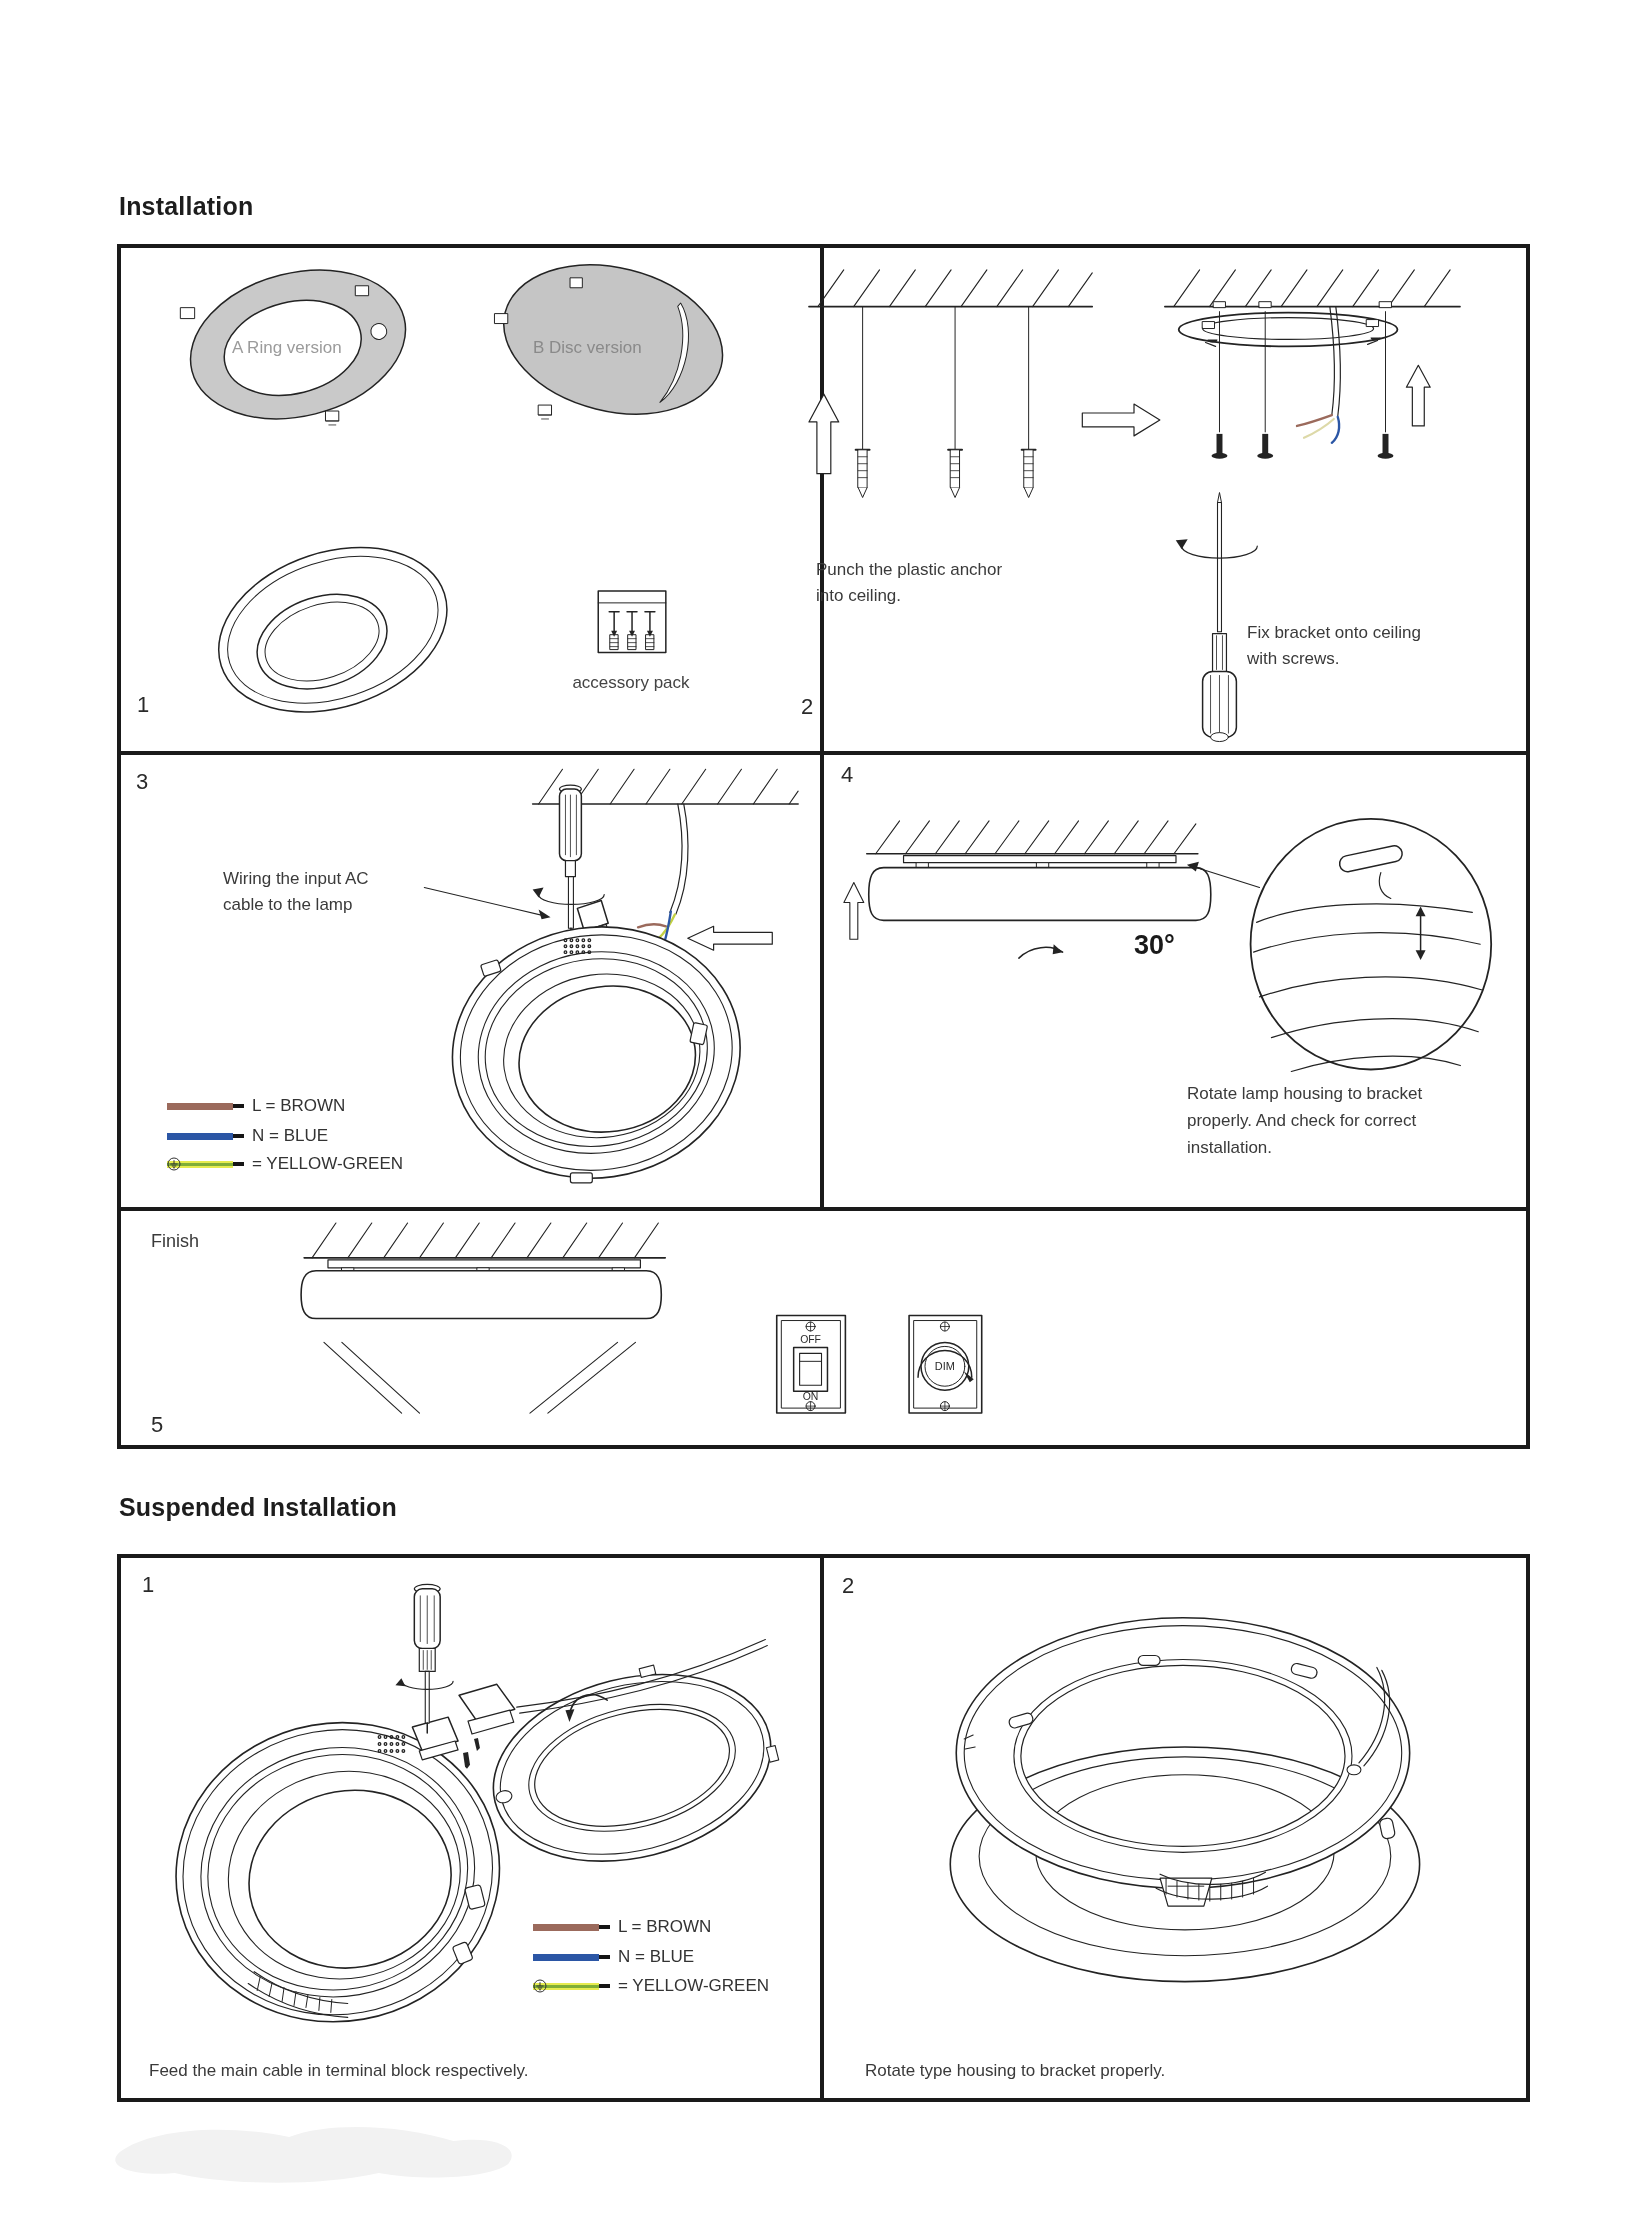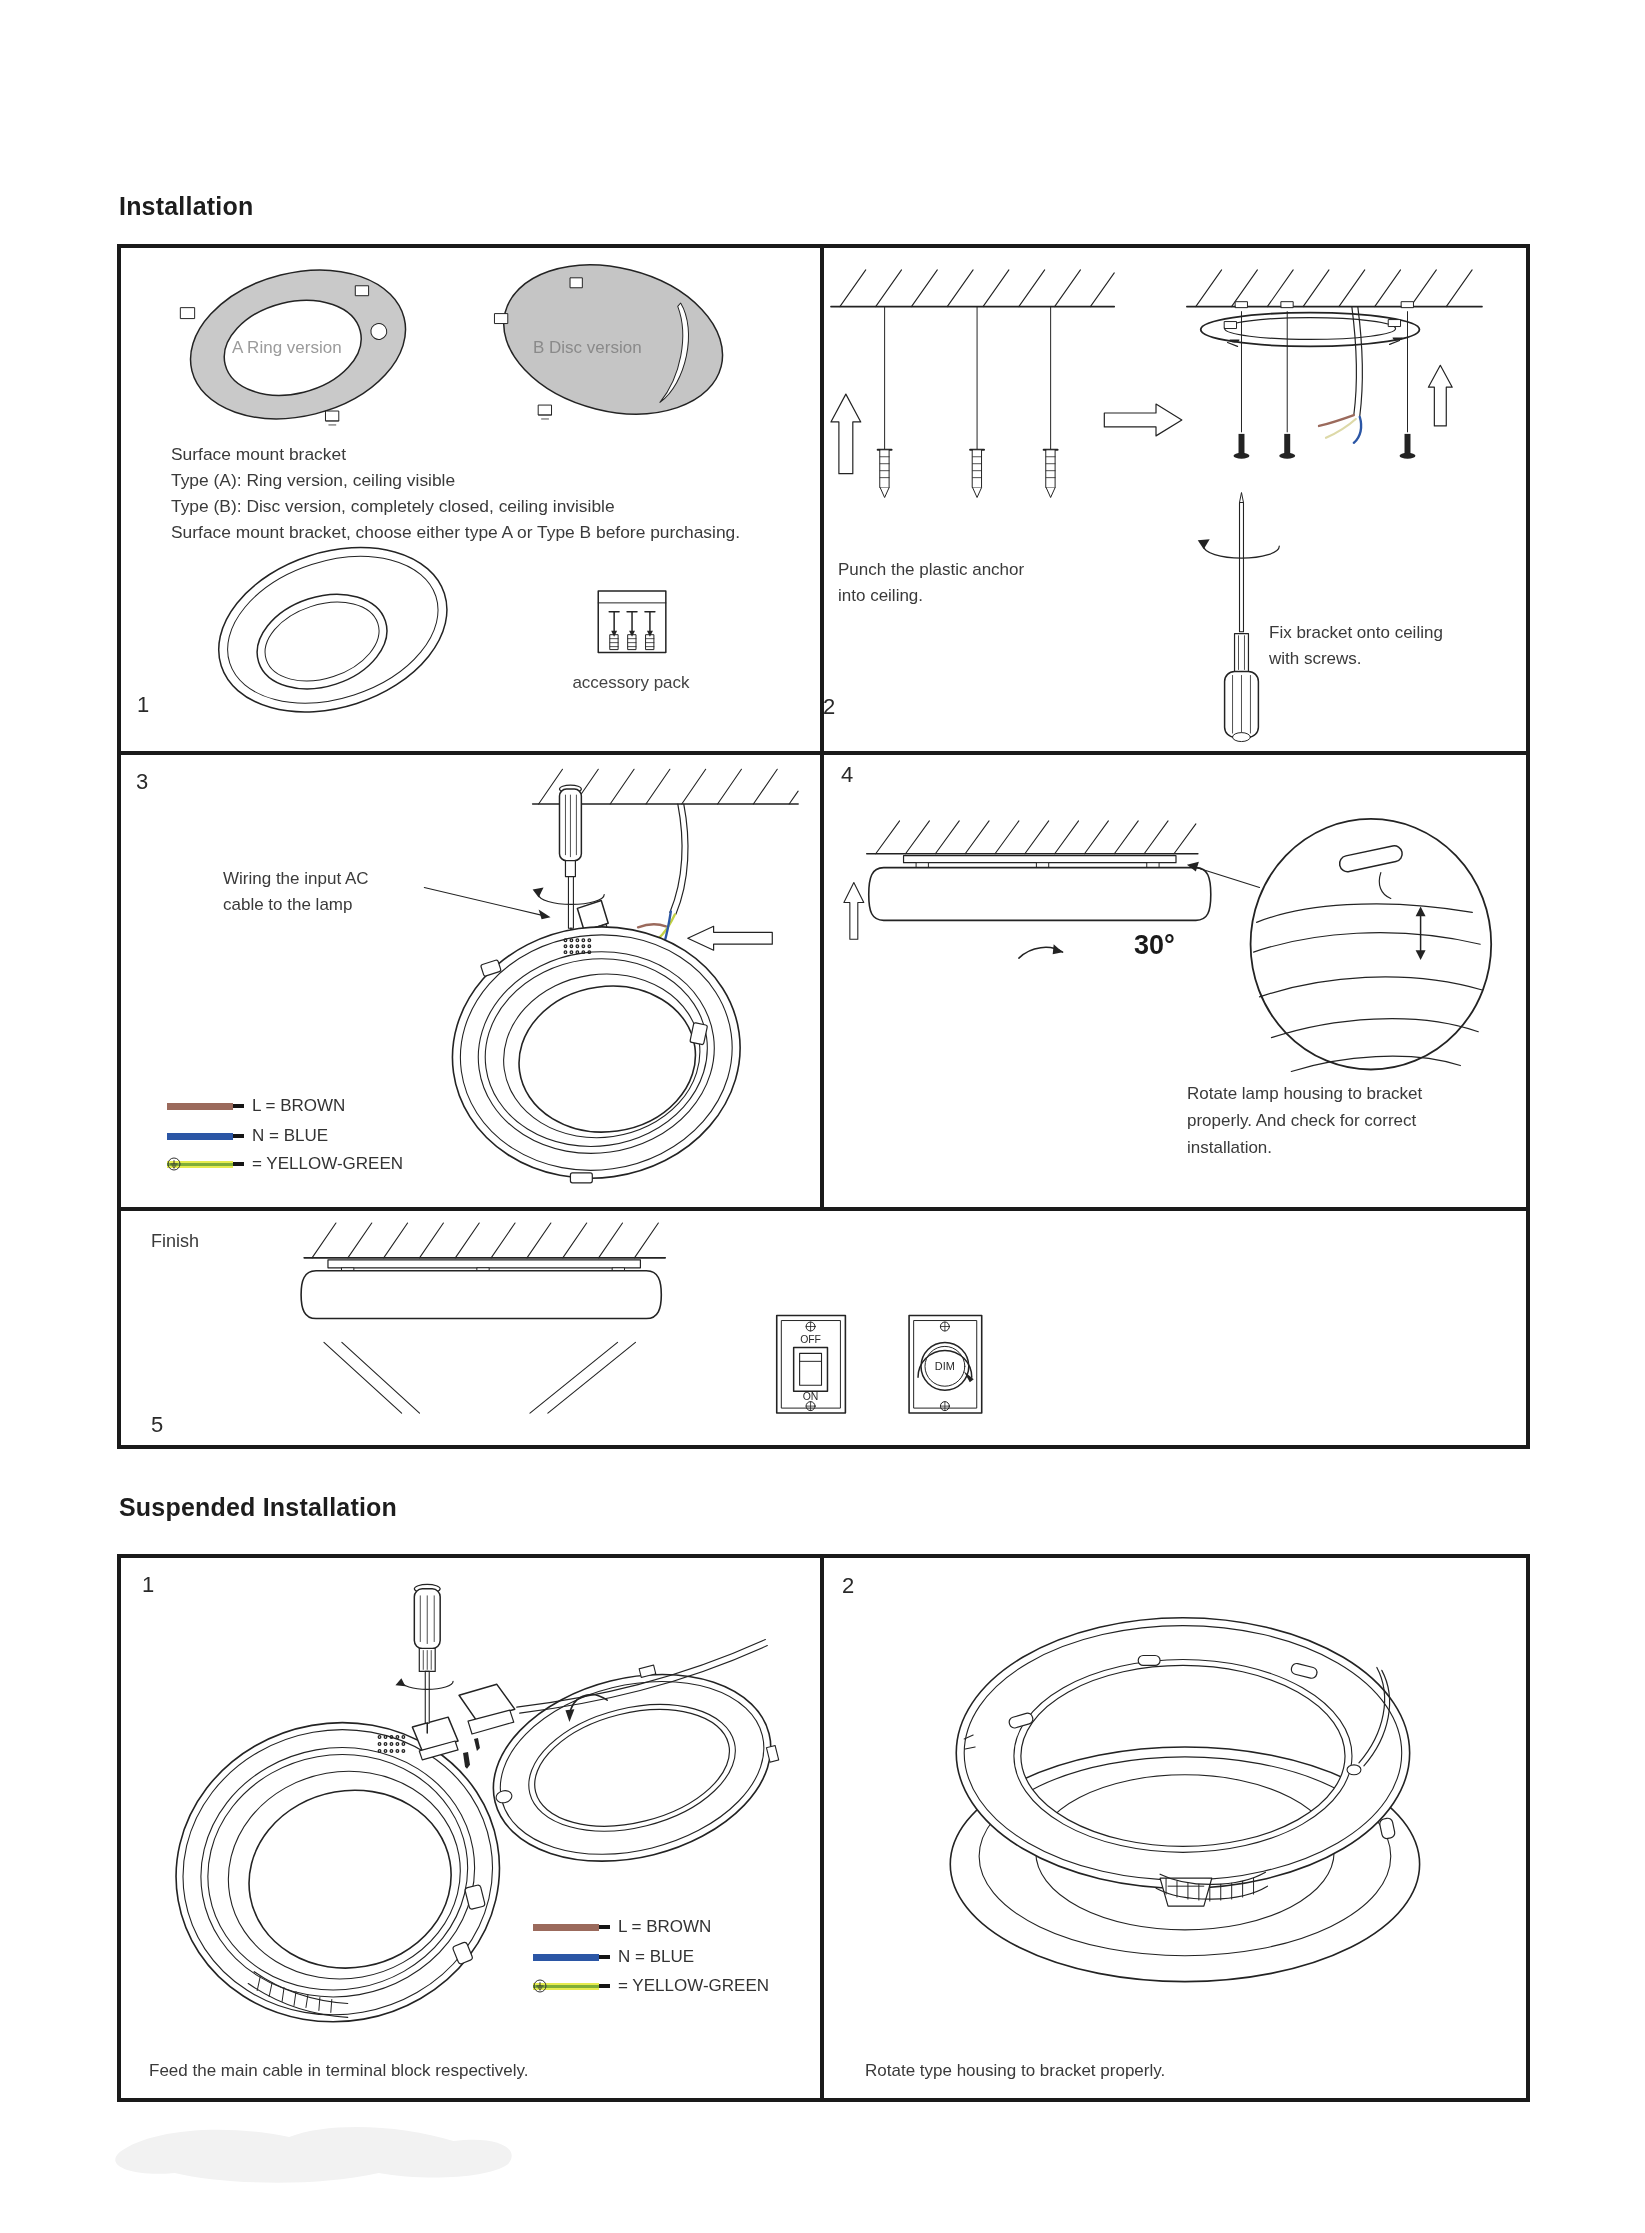--- a/index.html
+++ b/index.html
@@ -99,31 +99,25 @@
           <g>
             <path d="M527,366 h10 M532,366 V389" class="sw15"></path>
             <rect x="528" y="389" width="8" height="15" class="fw sw1"></rect>
             <path d="M528,393 h8 M528,397 h8 M528,401 h8" class="sw08"></path>
             <polygon points="529,385 535,385 532,391" class="fd"></polygon>
           </g>
         </g>
       </svg>
       <div class="glabel" style="left:111px;top:90px;color:#9b9b9b;">A Ring version</div>
       <div class="glabel" style="left:412px;top:90px;color:#8a8a8a;">B Disc version</div>
-      <div class="t t175" style="left:50px;top:193px;">
-        <div>Surface mount bracket</div>
-        <div>Type (A): Ring version, ceiling visible</div>
-        <div>Type (B): Disc version, completely closed, ceiling invisible</div>
-        <div>Surface mount bracket, choose either type A or Type B before purchasing.</div>
-      </div>
       <div class="t acc" style="left:423px;top:422px;width:174px;">accessory pack</div>
       <div class="pnum" style="left:16px;top:444px;">1</div>
     </div>
 
-    <div class="panel" style="left:685px;top:0;width:701px;height:503px;">
+    <div class="panel" style="left:663px;top:0;width:701px;height:503px;">
       <svg class="lineart" width="701" height="503" viewBox="0 0 705 506">
         <path d="M25,59 H310" class="sw16"></path>
         <path d="M34,59 l26,-37 M70,59 l26,-37 M106,59 l26,-37 M142,59 l26,-37 M178,59 l26,-37 M214,59 l26,-37 M250,59 l26,-37 M286,59 l24,-34" class="sw11"></path>
         <g>
           <path d="M79,59 V203 M172,59 V203 M246,59 V203" class="sw1"></path>
           <path d="M72,203 H86 M165,203 H179 M239,203 H253" class="sw2"></path>
           <rect x="74.5" y="203" width="9" height="38" class="fw sw1"></rect>
           <path d="M74.5,210 h9 M74.5,217 h9 M74.5,224 h9 M74.5,231 h9" class="sw08"></path>
           <path d="M74.5,241 L79,251 L83.5,241" class="fw sw1"></path>
           <rect x="167.5" y="203" width="9" height="38" class="fw sw1"></rect>

